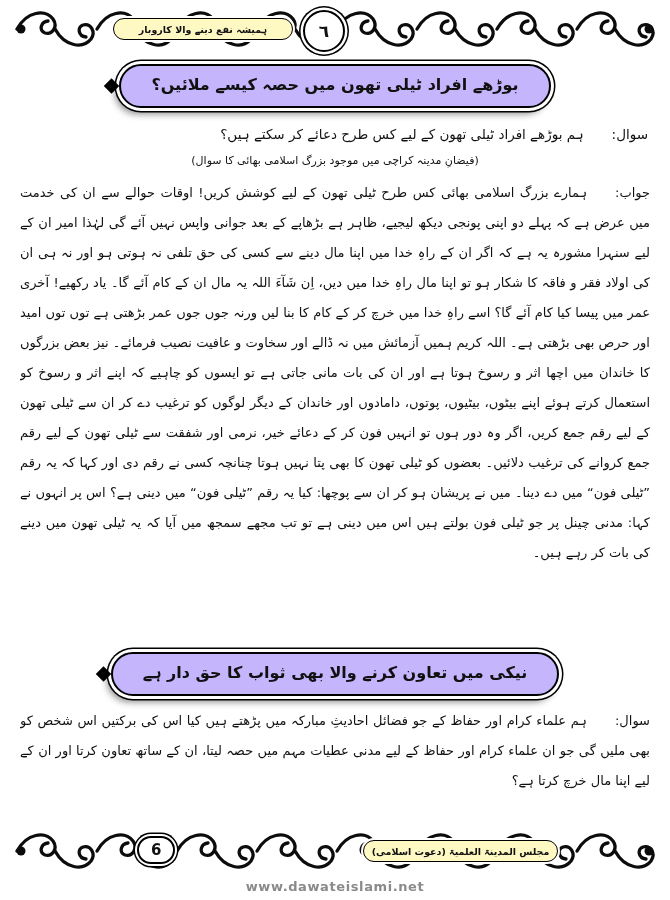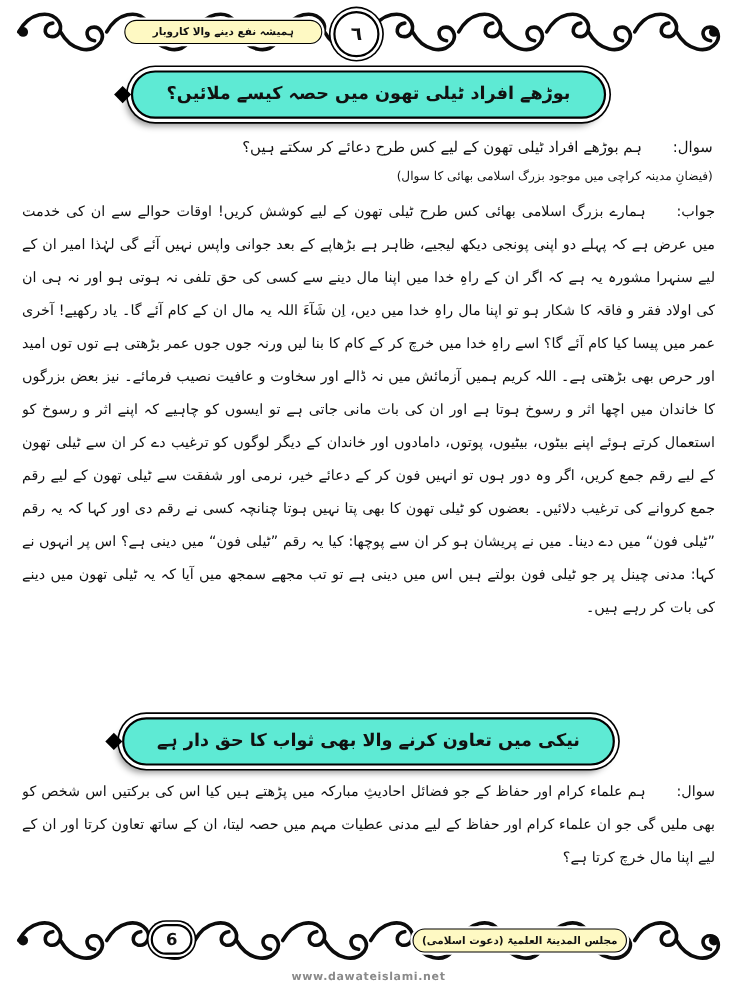--- a/index.html
+++ b/index.html
@@ -35,45 +35,45 @@
   .orn-oval{
     position:absolute;top:8px;height:28px;border-radius:15px;
     background:#fff;border:2px solid #000;
     box-shadow:0 0 0 2px #fff, 0 0 0 3.5px #000;
     display:flex;align-items:center;justify-content:center;
     font-size:15px;font-weight:bold;z-index:2;padding:0 12px;box-sizing:border-box;
   }
   
   .pill-row{display:flex;justify-content:center;}
   .pill{
-    position:relative;direction:rtl;background:#5eead4;
+    position:relative;direction:rtl;background:#c4b5fd;
     border:2.5px solid #000;border-radius:999px;
     padding:7px 30px 9px;
     font-size:16px;font-weight:bold;line-height:1.5;
     box-shadow:0 0 0 3px #fff, 0 0 0 4.5px #000, -4px 6px 7px rgba(0,0,0,.45);
     white-space:nowrap;
   }
   .pill::before{
     content:"";position:absolute;left:-15px;top:50%;
     width:11px;height:11px;background:#000;
     transform:translateY(-50%) rotate(45deg);
   }
   .pill-1{margin-top:12px;}
   .pill-2{margin-top:24px;}
   
   .qline{direction:rtl;text-align:right;font-size:13.5px;line-height:28px;margin:12px 22px 0;}
-  .qsource{direction:rtl;text-align:right;font-size:11px;line-height:18px;margin:4px 22px 0;}
+  .qsource{direction:rtl;text-align:center;font-size:11px;line-height:18px;margin:4px 22px 0;}
   .para{direction:rtl;text-align:justify;font-size:13px;line-height:30px;margin:8px 20px 0;overflow:hidden;}
   .para-answer{height:450px;}
   .para-q2{height:126px;margin-top:10px;}
   .lbl{font-weight:normal;margin-inline-end:5px;margin-left:28px;}
   
   .bottom-zone{position:absolute;left:0;right:0;bottom:0;background:#fff;padding:4px 0 6px;z-index:5;}
   .footer-url{
-    text-align:center;font-size:10px;letter-spacing:.6px;color:#8a8a8a;
+    text-align:center;font-size:13px;letter-spacing:.6px;color:#8a8a8a;
     margin-top:5px;font-weight:bold;
   }
 </style>
 </head>
 <body>
 
 <svg width="0" height="0" style="position:absolute" aria-hidden="true">
   <defs>
     <g id="vine-motif" fill="none" stroke="#0c0c0c" stroke-width="3.3" stroke-linecap="round">
       <path d="M2 23 C12 5 30 3 38 13 C43 20 38 29 30 27 C24 25 25 16 33 15"></path>
@@ -124,18 +124,18 @@
         <use href="#vine-motif" x="160" y="0"></use>
           <use href="#vine-motif" x="240" y="0"></use>
         <use href="#vine-motif" x="320" y="0"></use>
           <use href="#vine-motif" x="400" y="0"></use>
         <use href="#vine-motif" x="480" y="0"></use>
           <use href="#vine-motif" x="560" y="0"></use>
         <circle cx="6" cy="23" r="4.5" fill="#0c0c0c"></circle>
           <circle cx="634" cy="23" r="4.5" fill="#0c0c0c"></circle>
       </svg>
       <div class="orn-oval" style="left:122px;">6</div>
-      <div class="orn-panel" style="left:360px;width:195px;">مجلس المدینۃ العلمیۃ (دعوت اسلامی)</div>
+      <div class="orn-panel" style="left:348px;width:195px;">مجلس المدینۃ العلمیۃ (دعوت اسلامی)</div>
     </div>
     <div class="footer-url">www.dawateislami.net</div>
   </div>
 
 </div>
 
 </body></html>

